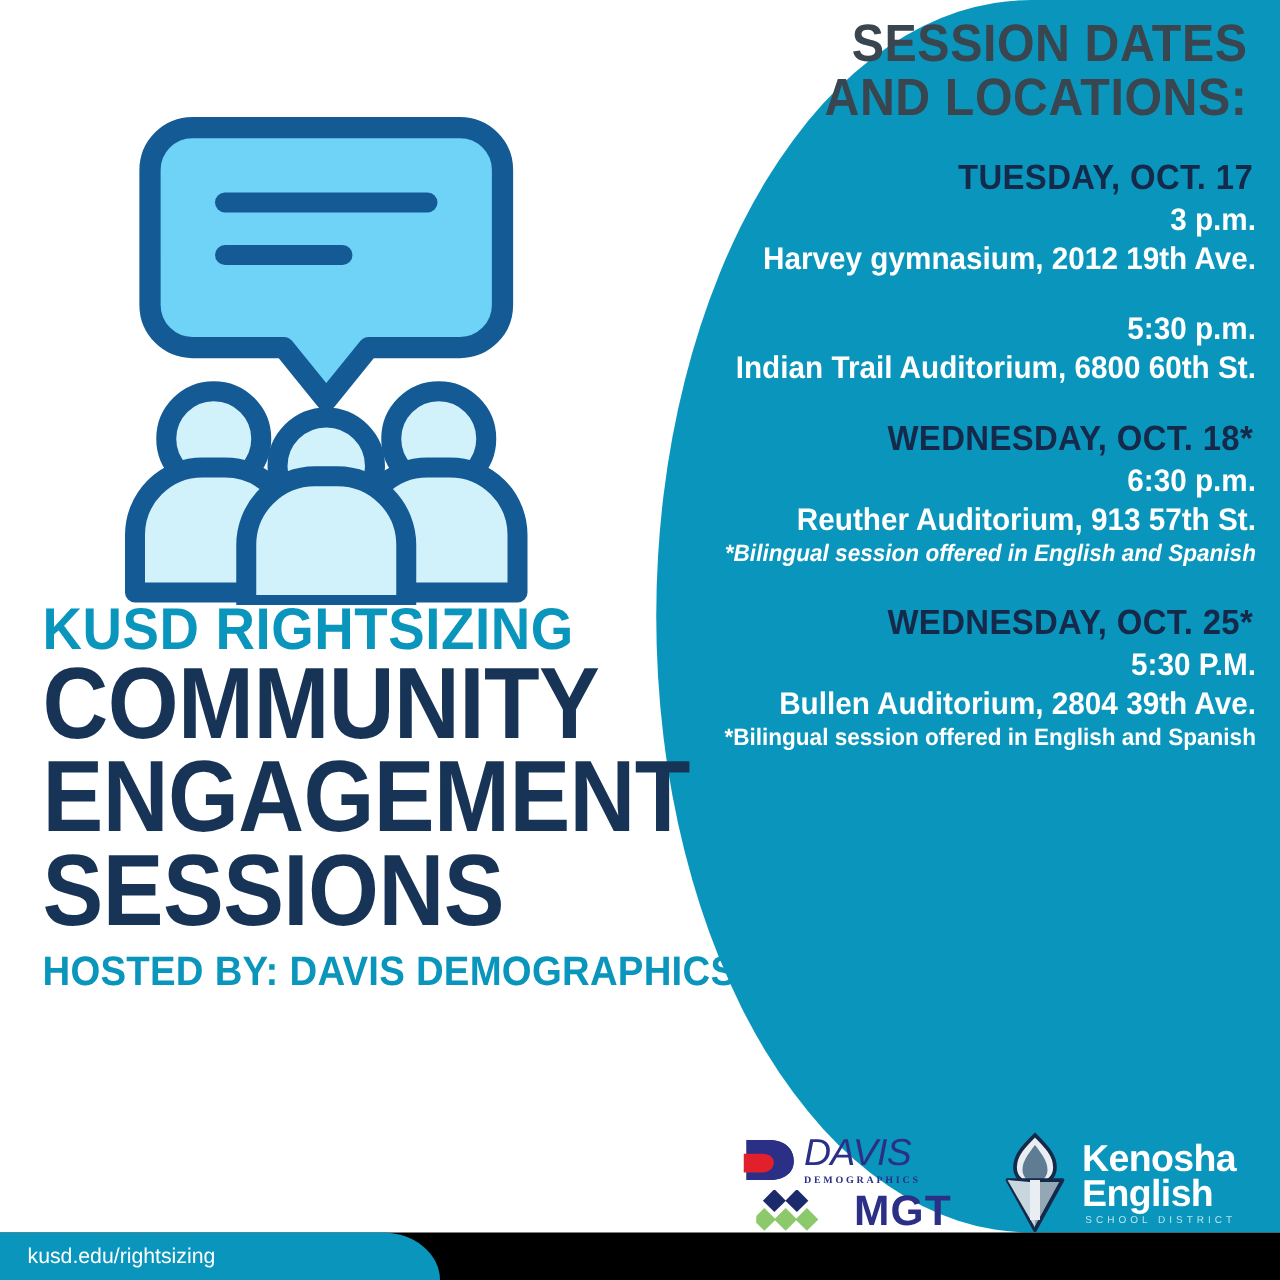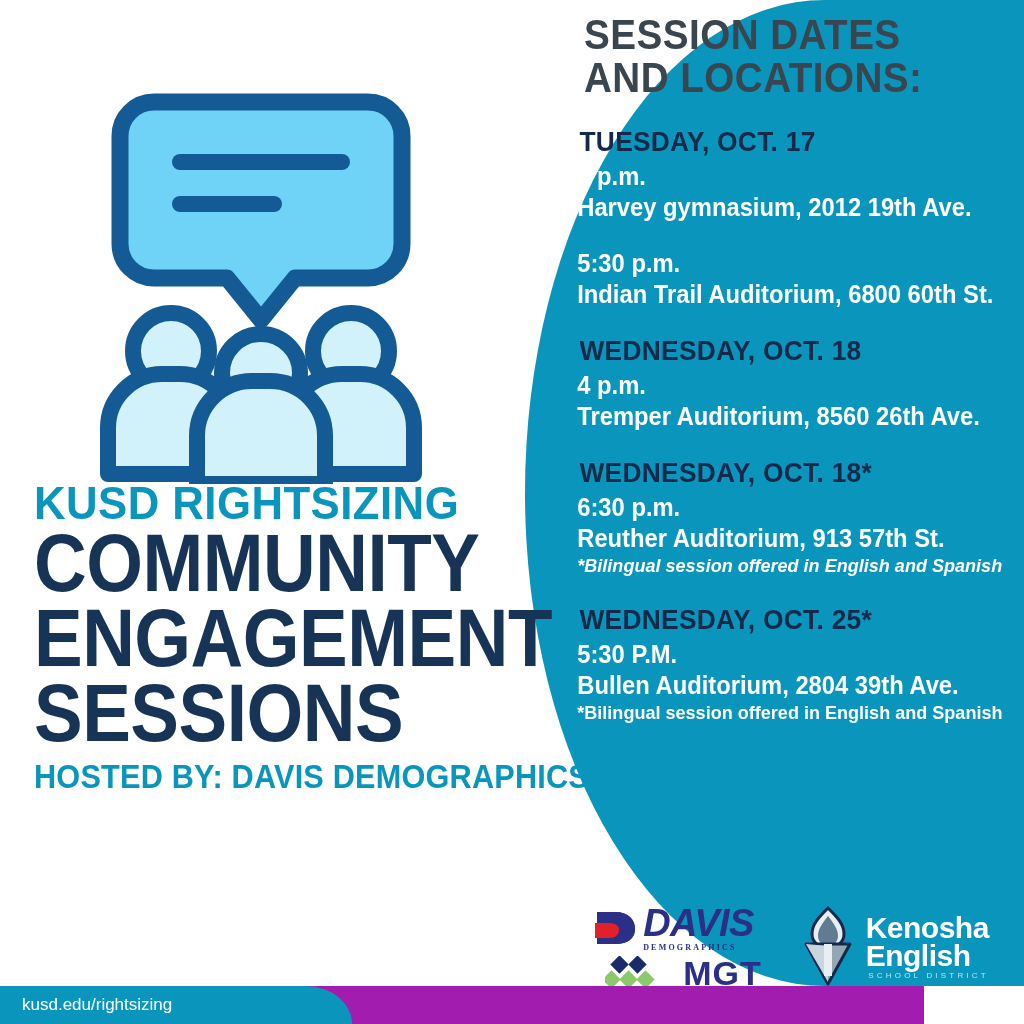--- a/index.html
+++ b/index.html
@@ -43,21 +43,21 @@
   .t-host{
     font-family:"Liberation Sans Narrow","Liberation Sans",sans-serif;
     font-weight:bold;color:#0a96bc;font-size:33px;line-height:1.0;
     letter-spacing:0.2px;transform:scaleX(0.93);transform-origin:left center;
     white-space:nowrap;margin-top:10px;
   }
 
   
   .sessions{
     position:absolute;left:566px;top:14px;width:450px;
-    text-align:left;color:#ffffff;
+    text-align:right;color:#ffffff;
   }
   .panel-head{
     font-family:"Liberation Sans Narrow","Liberation Sans",sans-serif;
     font-weight:bold;color:#39454f;font-size:42px;line-height:1.02;
     letter-spacing:0.5px;transform:scaleX(0.92);
     text-transform:uppercase;
   }
   .session{margin-top:26px;}
   .session:first-of-type{margin-top:34px;}
   .s-date{
@@ -81,36 +81,36 @@
     transform:scaleX(0.95);margin-top:2px;
   }
   .s-note.italic{font-style:italic;}
 
   
   .logo-row{position:absolute;left:566px;top:901px;width:450px;height:92px;
             display:flex;align-items:center;justify-content:center;gap:36px;}
   .logo-left{display:flex;flex-direction:column;gap:4px;}
   .davis-wrap{display:flex;align-items:center;gap:6px;}
   .davis-text{display:flex;flex-direction:column;line-height:1;}
-  .davis-name{font-family:"Liberation Sans","DejaVu Sans",sans-serif;font-weight:bold;
-    font-style:italic;color:#2b2f86;font-size:38px;letter-spacing:-0.5px;}
+  .davis-name{font-family:"Liberation Sans","DejaVu Sans",sans-serif;font-weight:normal;
+    font-style:italic;color:#2b2f86;font-size:30px;letter-spacing:-0.5px;}
   .davis-sub{font-family:Liberation Serif, serif;font-weight:bold;
     color:#2b2f86;font-size:8px;letter-spacing:2.2px;margin-top:2px;}
   .mgt-wrap{display:flex;align-items:center;gap:18px;padding-left:12px;}
   .mgt-text{font-family:"Liberation Sans","DejaVu Sans",sans-serif;font-weight:bold;
     color:#2b2f86;font-size:34px;letter-spacing:1px;line-height:1;}
   .kenosha-wrap{display:flex;align-items:center;gap:8px;}
   .kenosha-text{display:flex;flex-direction:column;line-height:0.92;}
   .k-l1,.k-l2{font-family:"Liberation Sans","DejaVu Sans",sans-serif;font-weight:bold;
     color:#ffffff;font-size:30px;letter-spacing:-0.5px;}
   .k-sub{font-family:"Liberation Sans","DejaVu Sans",sans-serif;font-weight:normal;
     color:#bfe4ef;font-size:8px;letter-spacing:3.2px;margin-top:3px;text-align:right;}
 
   
-  .bottom-bar{position:absolute;left:0;bottom:0;width:924px;height:38px;background:#a21caf;}
+  .bottom-bar{position:absolute;left:0;bottom:0;width:1024px;height:38px;background:#000000;}
   .bottom-teal{position:absolute;left:0;top:0;width:352px;height:38px;background:#0a96bc;
     border-top-right-radius:46px 38px;border-bottom-right-radius:0 0;}
   .bottom-url{position:absolute;left:22px;top:0;height:38px;display:flex;align-items:center;
     color:#ffffff;font-family:"Liberation Sans","DejaVu Sans",sans-serif;font-size:17px;}
 </style>
 </head>
 <body>
 
 <div id="poster">
 
@@ -155,26 +155,20 @@
 
     </div>
 
     <div class="session">
 
       <div class="s-time">5:30 p.m.</div>
       <div class="s-place">Indian Trail Auditorium, 6800 60th St.</div>
 
     </div>
 
-    <div class="session">
-      <div class="s-date">WEDNESDAY, OCT. 18</div>
-      <div class="s-time">4 p.m.</div>
-      <div class="s-place">Tremper Auditorium, 8560 26th Ave.</div>
-
-    </div>
 
     <div class="session">
       <div class="s-date">WEDNESDAY, OCT. 18*</div>
       <div class="s-time">6:30 p.m.</div>
       <div class="s-place">Reuther Auditorium, 913 57th St.</div>
       <div class="s-note italic">*Bilingual session offered in English and Spanish</div>
     </div>
 
     <div class="session">
       <div class="s-date">WEDNESDAY, OCT. 25*</div>

